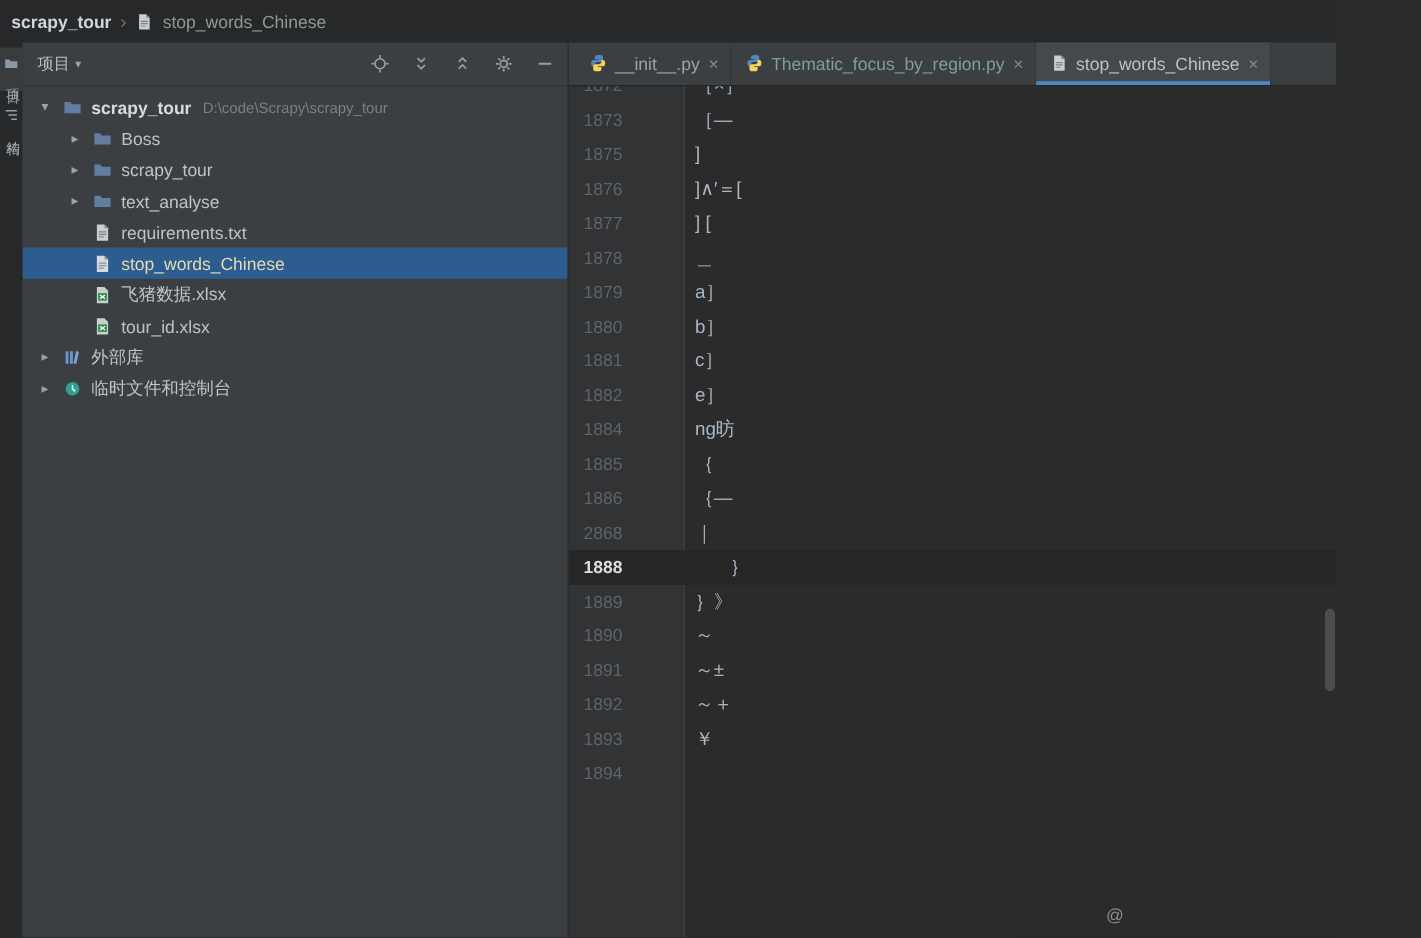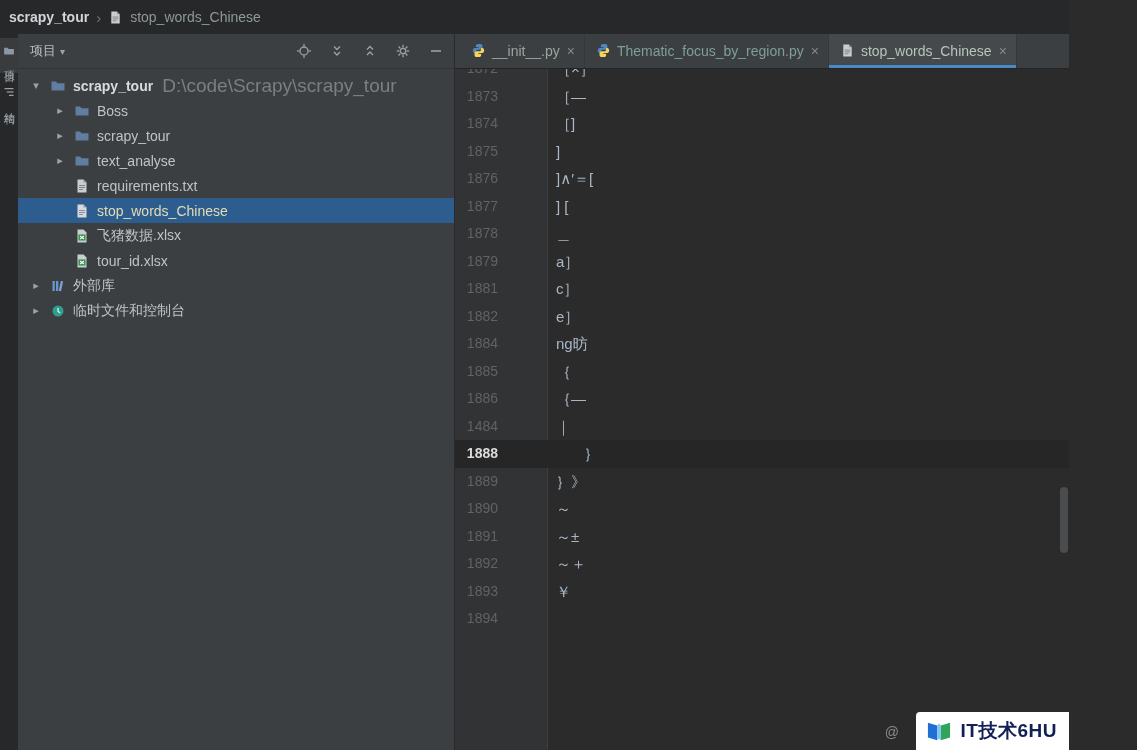--- a/index.html
+++ b/index.html
@@ -43,21 +43,21 @@
   .tree{flex:1; padding-top:4px; overflow:hidden; font-size:14px;}
   .tree-row{height:25px; display:flex; align-items:center; color:var(--tree_fg); cursor:pointer; white-space:nowrap;}
   .tree-row.lv1{padding-left:10px;}
   .tree-row.lv2{padding-left:34px;}
   .tree-row.selected{background:var(--selection_bg);}
   .tree-row.selected .tlabel{color:var(--selected_label_fg);}
   .chev{width:16px; flex:0 0 16px; text-align:center; color:#9da2a6; font-size:11px;}
   .ticon{width:16px; height:16px; flex:0 0 16px; margin:0 7px 0 6px; display:inline-flex;}
   .tlabel{color:var(--tree_fg);}
   .tree-row.root .tlabel{font-weight:bold; color:var(--root_fg);}
-  .tpath{color:var(--path_fg); font-size:19px; margin-left:9px;}
+  .tpath{color:var(--path_fg); font-size:12px; margin-left:9px;}
 
   
   .editor-pane{flex:1; display:flex; flex-direction:column; min-width:0;}
   .tabbar{height:35px; flex:0 0 35px; background:var(--panel_bg); display:flex; align-items:stretch; padding-left:5px; border-bottom:1px solid #242424;}
   .tab{display:flex; align-items:center; gap:5px; padding:0 9px 0 11px; font-size:14px; color:var(--tab_fg); position:relative; cursor:pointer; border-right:1px solid #35383a;}
   .tab .ticon{margin:0;}
   .tab.t2 .tab-label{color:var(--tab2_fg);}
   .tab.active{background:var(--tab_active_bg); color:var(--tab_active_fg);}
   .tab.active .tab-label{color:var(--tab_active_fg);}
   .tab.active::after{content:""; position:absolute; left:0; right:0; bottom:0; height:3px; background:var(--accent);}
@@ -340,65 +340,65 @@
         <div class="code">
           <div class="eline">
               <span class="lnum">1872</span>
               <span class="ltext">［×］</span>
             </div>
           <div class="eline">
               <span class="lnum">1873</span>
               <span class="ltext">［—</span>
             </div>
           <div class="eline">
-              <span class="lnum">1874</span>
-              <span class="ltext">［]</span>
-            </div>
-          <div class="eline">
               <span class="lnum">1875</span>
               <span class="ltext">]</span>
             </div>
           <div class="eline">
               <span class="lnum">1876</span>
               <span class="ltext">]∧′＝[</span>
             </div>
           <div class="eline">
               <span class="lnum">1877</span>
               <span class="ltext">] [</span>
             </div>
           <div class="eline">
               <span class="lnum">1878</span>
               <span class="ltext">＿</span>
             </div>
           <div class="eline">
               <span class="lnum">1879</span>
               <span class="ltext">a］</span>
             </div>
           <div class="eline">
+              <span class="lnum">1880</span>
+              <span class="ltext">b］</span>
+            </div>
+          <div class="eline">
               <span class="lnum">1881</span>
               <span class="ltext">c］</span>
             </div>
           <div class="eline">
               <span class="lnum">1882</span>
               <span class="ltext">e］</span>
             </div>
           <div class="eline">
               <span class="lnum">1884</span>
               <span class="ltext">ng昉</span>
             </div>
           <div class="eline">
               <span class="lnum">1885</span>
               <span class="ltext">｛</span>
             </div>
           <div class="eline">
               <span class="lnum">1886</span>
               <span class="ltext">｛—</span>
             </div>
           <div class="eline">
-              <span class="lnum">1484</span>
+              <span class="lnum">2868</span>
               <span class="ltext">｜</span>
             </div>
           <div class="eline current">
               <span class="lnum">1888</span>
               <span class="ltext">｝</span>
             </div>
           <div class="eline">
               <span class="lnum">1889</span>
               <span class="ltext">｝》</span>
             </div>
@@ -422,24 +422,14 @@
               <span class="lnum">1894</span>
               <span class="ltext"></span>
             </div>
         </div>
         <div class="scroll-thumb"></div>
       </div>
     </div>
   </div>
 
   <span class="wm-at">@</span>
-  <div class="watermark">
-    <span>
-      <svg width="28" height="24" viewBox="0 0 30 26">
-          <path d="M3 4l10 3v16L3 20z" fill="#1f6fd6"></path>
-          <path d="M27 4l-10 3v16l10-3z" fill="#31a35a"></path>
-          <path d="M13 7l2-2.2 2 2.2v16l-2-1.6-2 1.6z" fill="#7fc3ef"></path>
-        </svg>
-    </span>
-    <span class="wm-text">IT技术6HU</span>
-  </div>
 
 </div>
 
 </body></html>

